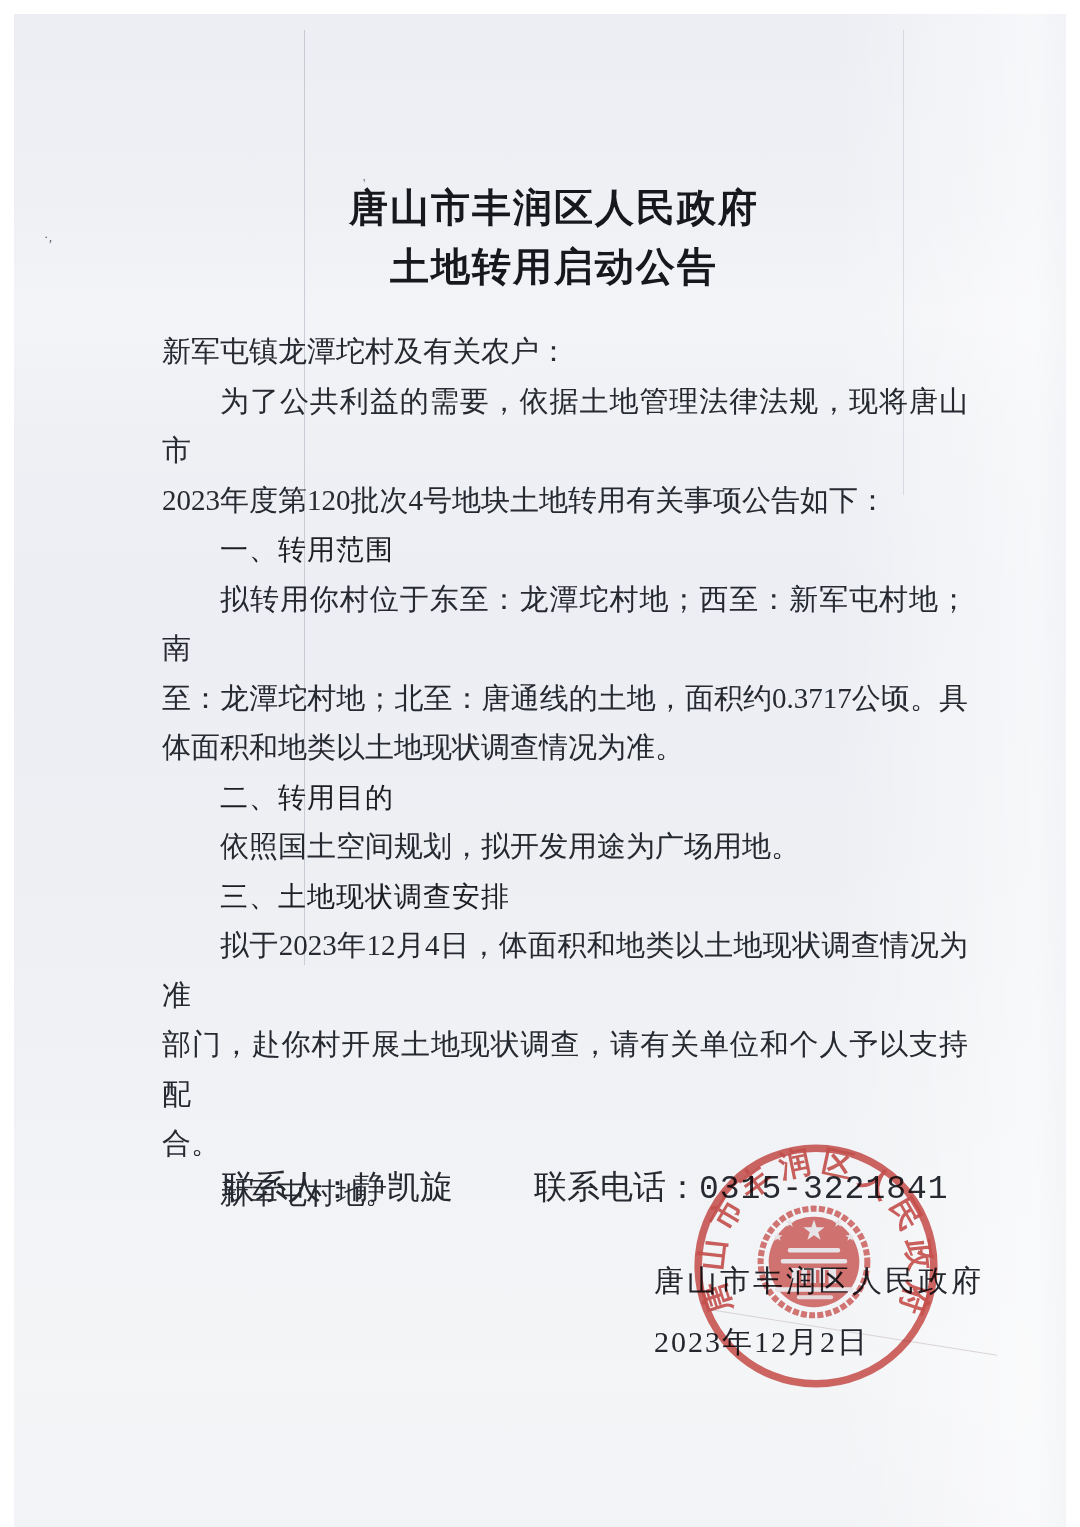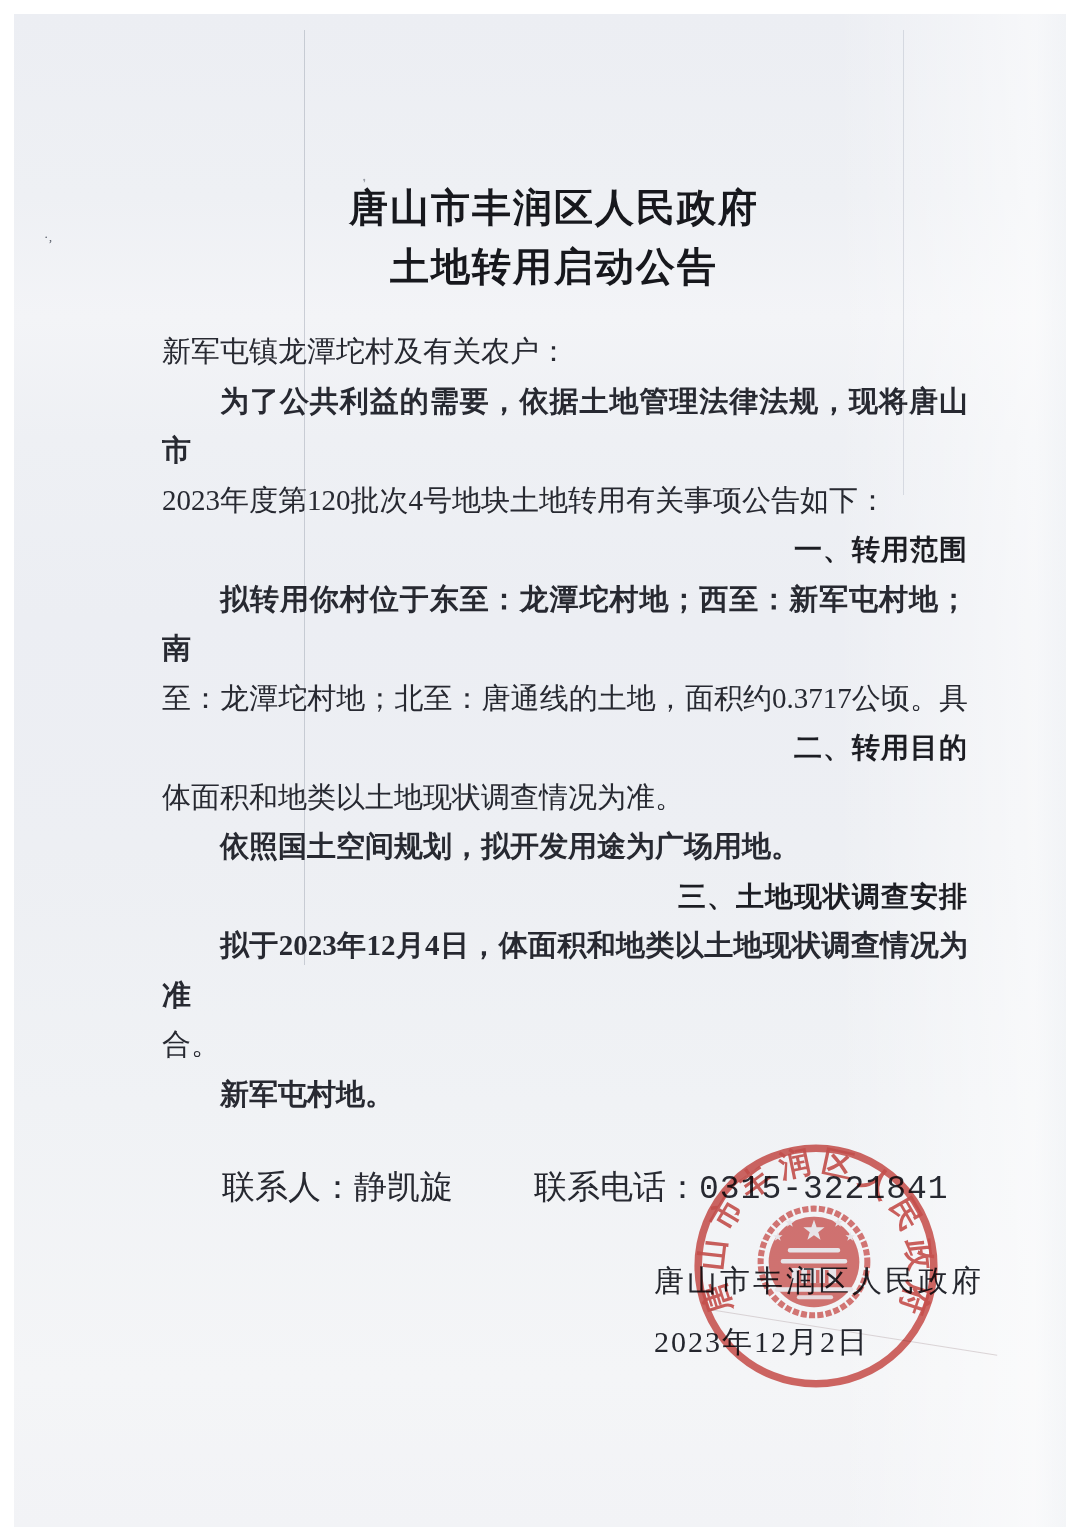--- a/index.html
+++ b/index.html
@@ -31,23 +31,23 @@
   }
   .title.l1{top:167px;}
   .title.l2{top:226px;}
 
   .body-block{
     position:absolute;left:148px;top:313px;width:806px;
     font-size:29px;color:#272931;line-height:49.5px;
   }
   .line{white-space:nowrap;}
   .line.fill{white-space:normal;text-align:justify;text-align-last:justify;}
-  .line.ind{text-indent:58px;font-weight:bold;}
-  .line.bold{font-weight:bold;color:#1c1d23;
-    font-family:"Liberation Sans","DejaVu Sans",sans-serif;font-size:28px;letter-spacing:1px;text-align:right;}
+  .line.ind{text-indent:58px;}
+  .line.bold{font-weight:normal;color:#1c1d23;
+    font-family:"Liberation Sans","DejaVu Sans",sans-serif;font-size:28px;letter-spacing:1px;}
 
   .contact{position:absolute;top:1151px;font-size:33px;color:#272931;margin-left:8px;}
   .contact.person{left:200px;}
   .contact.phone{left:512px;}
   .contact .num{font-family:Liberation Mono, monospace;letter-spacing:1px;}
 
   .sig{
     position:absolute;left:640px;top:1247px;width:310px;text-align:center;
     font-size:30px;color:#24262d;letter-spacing:3px;white-space:nowrap;
   }
@@ -75,25 +75,26 @@
   <div class="title l1">唐山市丰润区人民政府</div>
   <div class="title l2">土地转用启动公告</div>
 
   <div class="body-block">
     <div class="line">新军屯镇龙潭坨村及有关农户：</div>
     <div class="line ind fill">为了公共利益的需要，依据土地管理法律法规，现将唐山市</div>
     <div class="line">2023年度第120批次4号地块土地转用有关事项公告如下：</div>
     <div class="line ind bold">一、转用范围</div>
     <div class="line ind fill">拟转用你村位于东至：龙潭坨村地；西至：新军屯村地；南</div>
     <div class="line fill">至：龙潭坨村地；北至：唐通线的土地，面积约0.3717公顷。具</div>
+    <div class="line">体面积和地类以土地现状调查情况为准。</div>
     <div class="line ind bold">二、转用目的</div>
-    <div class="line">体面积和地类以土地现状调查情况为准。</div>
     <div class="line ind">依照国土空间规划，拟开发用途为广场用地。</div>
     <div class="line ind bold">三、土地现状调查安排</div>
     <div class="line ind fill">拟于2023年12月4日，体面积和地类以土地现状调查情况为准</div>
+    <div class="line fill">部门，赴你村开展土地现状调查，请有关单位和个人予以支持配</div>
     <div class="line">合。</div>
     <div class="line ind">新军屯村地。</div>
   </div>
 
   <div class="contact person"><span>联系人：</span><span>静凯旋</span></div>
   <div class="contact phone"><span>联系电话：</span><span class="num">0315-3221841</span></div>
 
   <div class="sig">唐山市丰润区人民政府</div>
   <div class="date">2023年12月2日</div>
 

